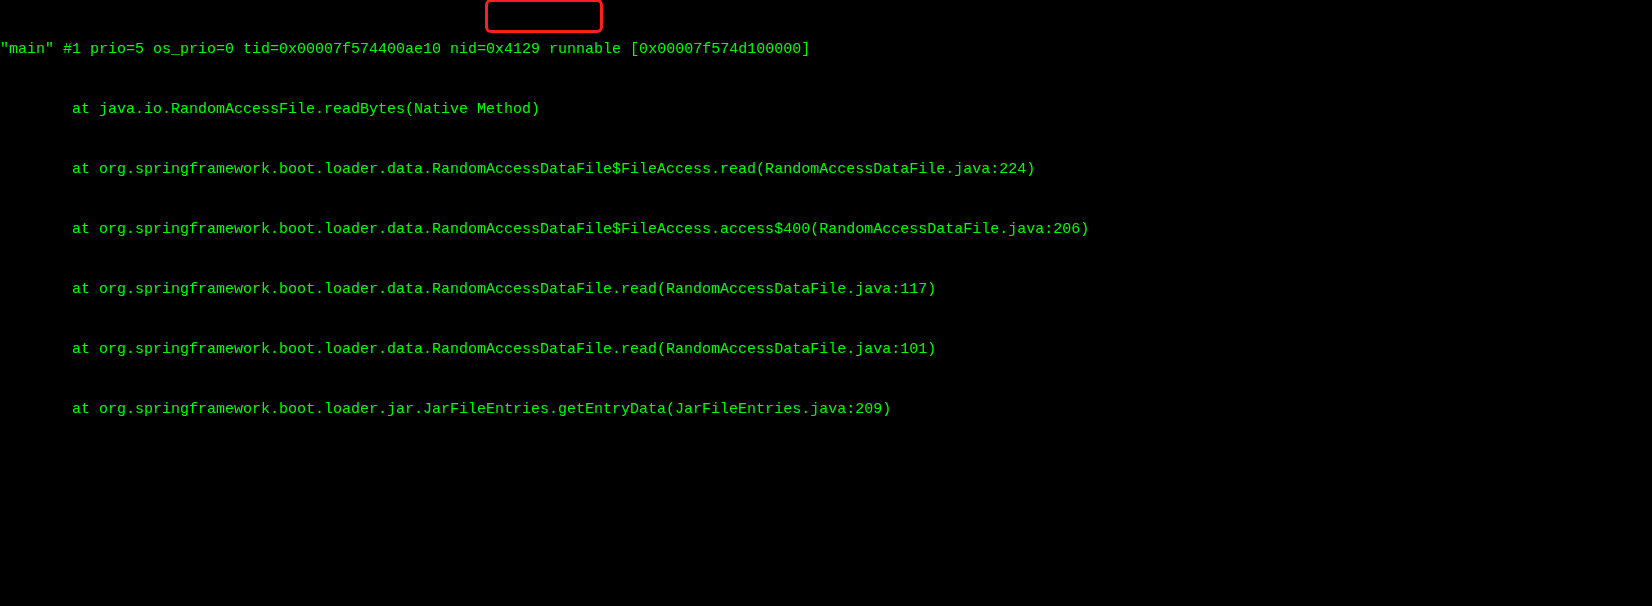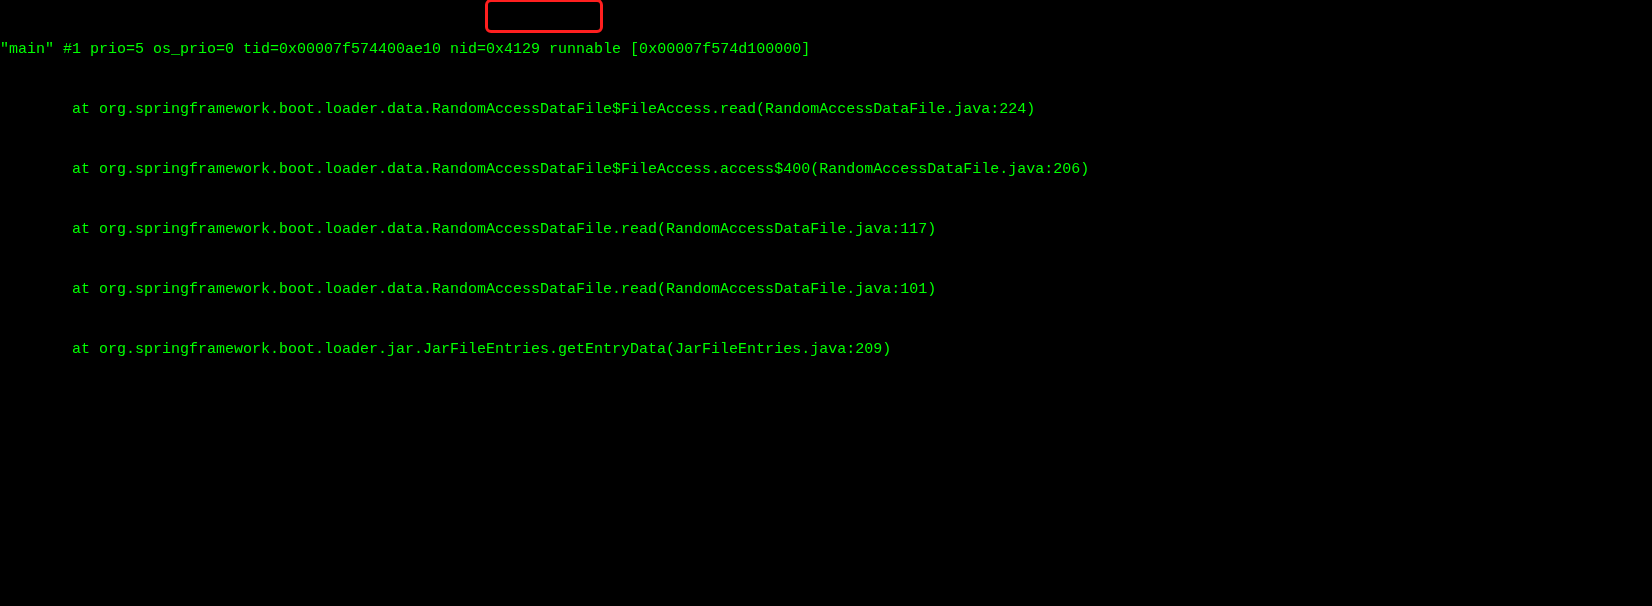--- a/index.html
+++ b/index.html
@@ -32,20 +32,21 @@
     width: 112px;
     height: 28px;
     pointer-events: none;
   }
 </style>
 </head>
 <body>
 
 <div class="terminal">
   <span class="line"><span>"main" #1 prio=5 os_prio=0 tid=0x00007f574400ae10</span><span> nid=0x4129 </span><span>runnable [0x00007f574d100000]</span></span>
+  <span class="line">        at java.io.RandomAccessFile.readBytes(Native Method)</span>
   <span class="line">        at org.springframework.boot.loader.data.RandomAccessDataFile$FileAccess.read(RandomAccessDataFile.java:224)</span>
   <span class="line">        at org.springframework.boot.loader.data.RandomAccessDataFile$FileAccess.access$400(RandomAccessDataFile.java:206)</span>
   <span class="line">        at org.springframework.boot.loader.data.RandomAccessDataFile.read(RandomAccessDataFile.java:117)</span>
   <span class="line">        at org.springframework.boot.loader.data.RandomAccessDataFile.read(RandomAccessDataFile.java:101)</span>
   <span class="line">        at org.springframework.boot.loader.jar.JarFileEntries.getEntryData(JarFileEntries.java:209)</span>
   
   
   
   
   

